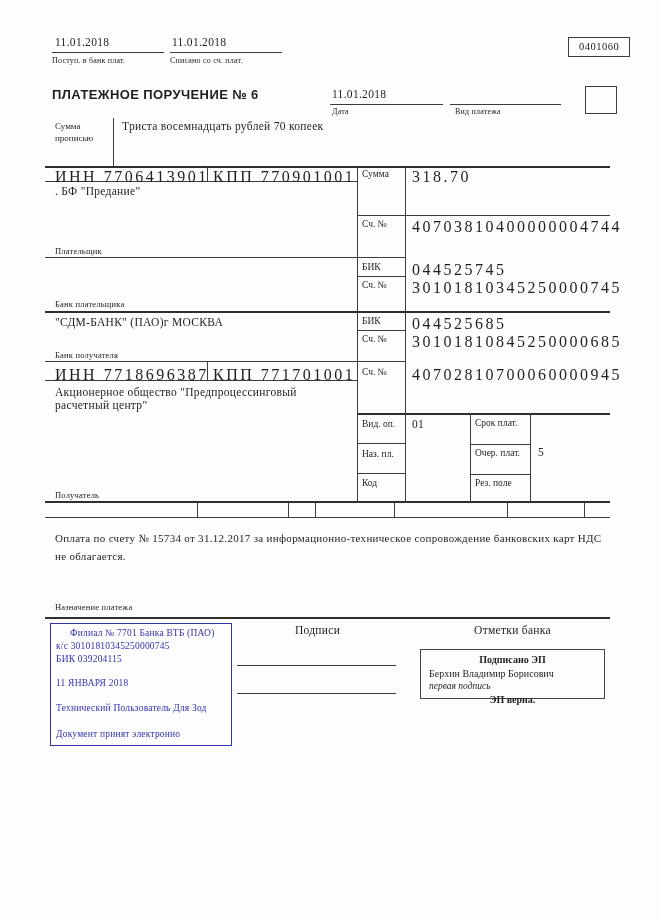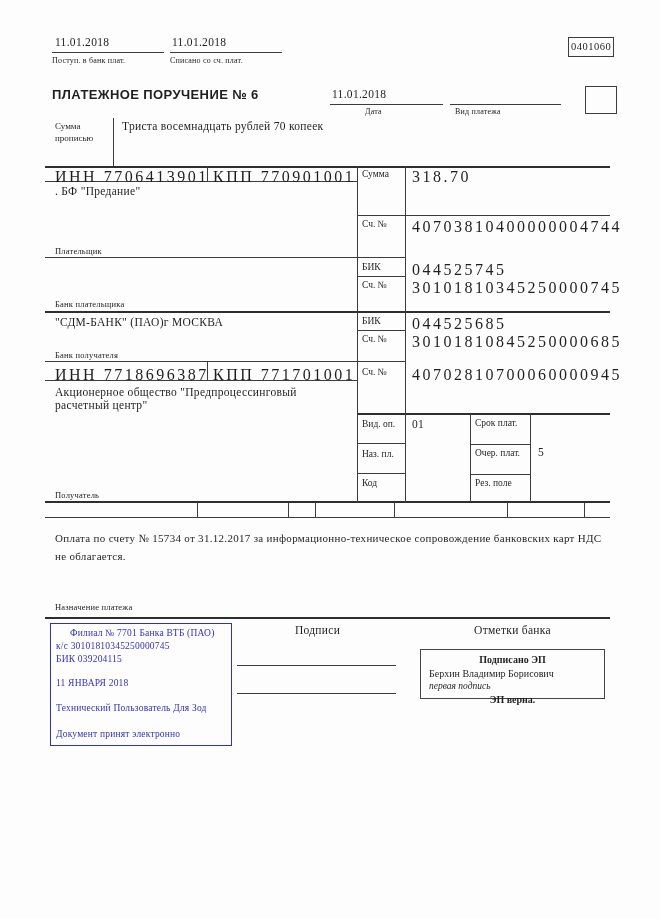--- a/index.html
+++ b/index.html
@@ -29,29 +29,29 @@
 <div class="page">
 
   <div class="abs t" style="left:55px;top:36px;">11.01.2018</div>
   <div class="hl" style="left:52px;top:52px;width:112px;"></div>
   <div class="abs lbl" style="left:52px;top:56px;">Поступ. в банк плат.</div>
 
   <div class="abs t" style="left:172px;top:36px;">11.01.2018</div>
   <div class="hl" style="left:170px;top:52px;width:112px;"></div>
   <div class="abs lbl" style="left:170px;top:56px;">Списано со сч. плат.</div>
 
-  <div class="box" style="left:568px;top:37px;width:46px;height:20px;">
+  <div class="box" style="left:568px;top:37px;width:62px;height:20px;">
     <div class="center" style="font-size:10.5px;line-height:18px;letter-spacing:0.5px;">0401060</div>
   </div>
 
   <div class="abs title" style="left:52px;top:87px;">ПЛАТЕЖНОЕ ПОРУЧЕНИЕ № 6</div>
 
   <div class="abs t" style="left:332px;top:88px;">11.01.2018</div>
   <div class="hl" style="left:330px;top:104px;width:113px;"></div>
-  <div class="abs lbl" style="left:332px;top:107px;margin-left:33px;">Дата</div>
+  <div class="abs lbl" style="left:332px;top:107px;">Дата</div>
 
   <div class="hl" style="left:450px;top:104px;width:111px;"></div>
   <div class="abs lbl" style="left:455px;top:107px;">Вид платежа</div>
 
   <div class="box" style="left:585px;top:86px;width:32px;height:28px;"></div>
 
   <div class="abs" style="left:55px;top:120px;width:55px;font-size:9px;line-height:12px;">Сумма прописью</div>
   <div class="vl" style="left:113px;top:118px;height:49px;"></div>
   <div class="abs t" style="left:122px;top:120px;">Триста восемнадцать рублей 70 копеек</div>
 

